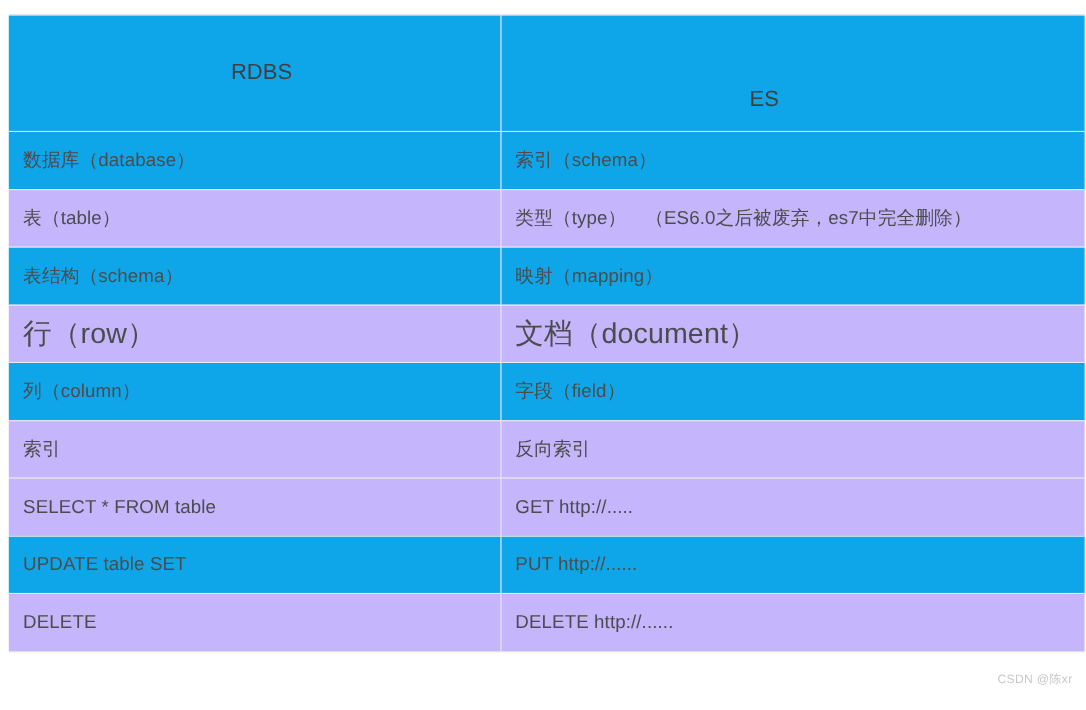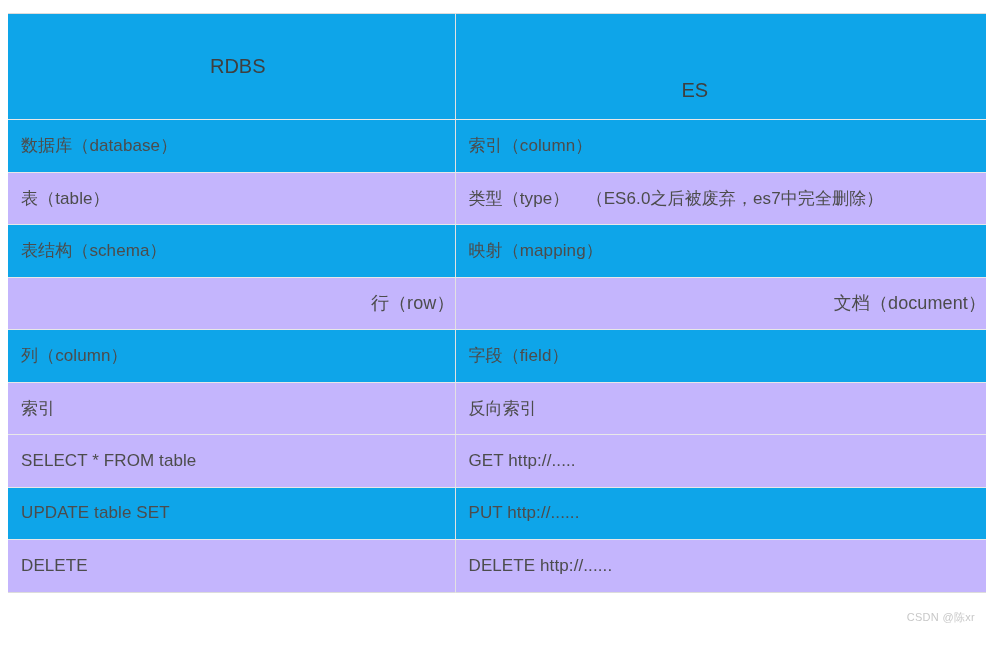--- a/index.html
+++ b/index.html
@@ -85,21 +85,21 @@
   tbody tr { height: 52.5px; }
   tbody td {
     font-size: 17px;
     color: #4c4c4c;
     letter-spacing: 0.1px;
   }
   tbody tr.shade td { background: #0ea5e9; }
   tbody tr.plain td { background: #c4b5fd; }
 
   
-  tbody tr.big td { font-size: 18px; text-align: right; }
+  tbody tr.big td { font-size: 26px; }
 
   .watermark {
     position: absolute;
     right: 12px;
     bottom: 20px;
     font-size: 11px;
     color: #c8c8c8;
     letter-spacing: 0.3px;
     user-select: none;
   }
@@ -122,21 +122,21 @@
           </th>
           <th class="th-right">
             <span class="hdr-center">ES</span>
           </th>
         </tr>
       </thead>
       <tbody>
 
         <tr class="shade">
           <td>数据库（database）</td>
-          <td>索引（column）</td>
+          <td>索引（schema）</td>
         </tr>
 
         <tr class="plain">
           <td>表（table）</td>
           <td>类型（type）　（ES6.0之后被废弃，es7中完全删除）</td>
         </tr>
 
         <tr class="shade">
           <td>表结构（schema）</td>
           <td>映射（mapping）</td>

